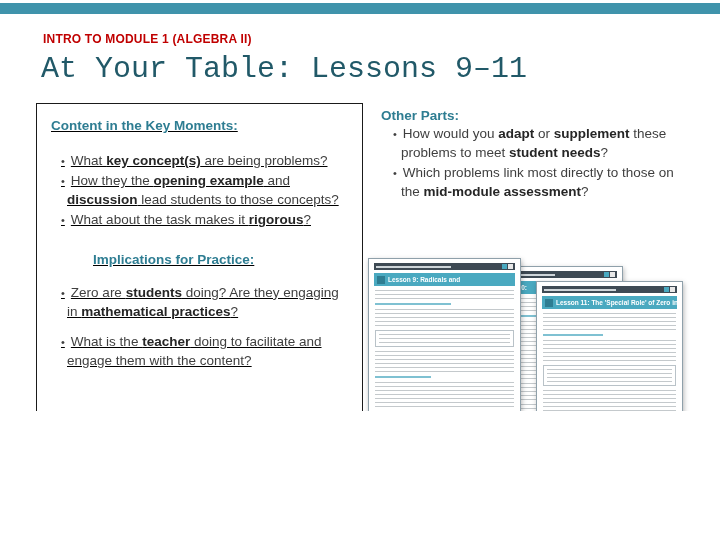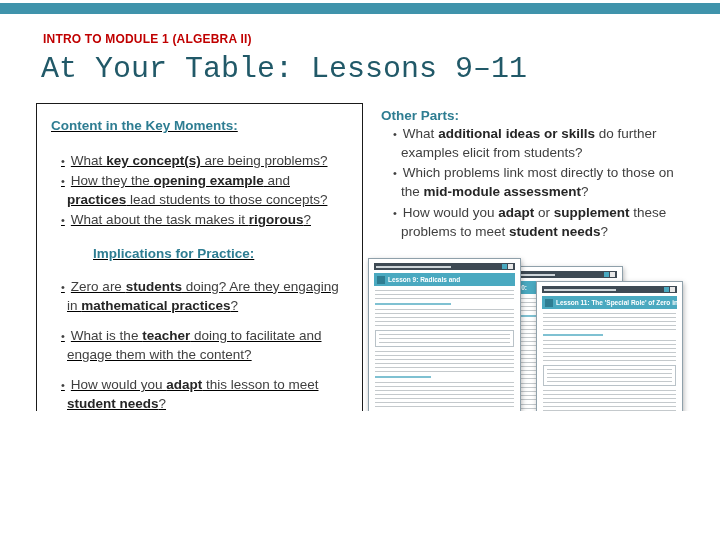--- a/index.html
+++ b/index.html
@@ -22,21 +22,21 @@
     font-size:30px; color:var(--title,#215968);font-family:Liberation Mono, monospace;
   }
   .left-box {
     position:absolute; left:36px; top:103px; width:327px; height:362px;
     border:1.5px solid #1a1a1a; background:#fff; padding:14px 14px;text-decoration:underline;
   }
   .section-heading {
     font-size:13.5px; font-weight:bold; color:var(--heading-teal,#2e7d92);
   }
   .sh1 { margin-bottom:18px; }
-  .sh2 { margin-top:16px; margin-bottom:16px;padding-left:42px; }
+  .sh2 { margin-top:22px; margin-bottom:16px;padding-left:42px; }
   .bullets { font-size:13.5px; color:var(--body-text,#3f3f3f); line-height:1.42; }
   .left-box .bullet { padding-left:16px; text-indent:-6px; }
   .s1 .bullet { margin-bottom:1px; }
   .s2 .bullet { margin-bottom:11px; }
   .s2 .bullet:last-child { margin-bottom:0; }
   .bullet .marker { margin-right:6px; font-size:11px; }
   .b { font-weight:bold; color:#262626; }
 
   .other { position:absolute; left:381px; top:108px; width:296px; }
   .other .section-heading { margin-bottom:1px; }
@@ -100,37 +100,35 @@
 
 <div class="slide">
   <div class="topbar"></div>
   <div class="kicker">INTRO TO MODULE 1 (ALGEBRA II)</div>
   <div class="title">At Your Table: Lessons 9–11</div>
 
   <div class="left-box">
     <div class="section-heading sh1">Content in the Key Moments:</div>
     <div class="bullets s1">
         <div class="bullet"><span class="marker">•</span><span>What </span><span class="b">key concept(s)</span><span> are being problems?</span></div>
-        <div class="bullet"><span class="marker">•</span><span>How they the </span><span class="b">opening example</span><span> and </span><span class="b">practices</span><span> lead students to those concepts?</span></div>
+        <div class="bullet"><span class="marker">•</span><span>How they the </span><span class="b">opening example</span><span> and </span><span class="b">discussion</span><span> lead students to those concepts?</span></div>
         <div class="bullet"><span class="marker">•</span><span>What about the task makes it </span><span class="b">rigorous</span><span>?</span></div>
       </div>
     <div class="section-heading sh2">Implications for Practice:</div>
     <div class="bullets s2">
         <div class="bullet"><span class="marker">•</span><span>Zero are </span><span class="b">students</span><span> doing? Are they engaging in </span><span class="b">mathematical practices</span><span>?</span></div>
         <div class="bullet"><span class="marker">•</span><span>What is the </span><span class="b">teacher</span><span> doing to facilitate and engage them with the content?</span></div>
-        <div class="bullet"><span class="marker">•</span><span>How would you </span><span class="b">adapt</span><span> this lesson to meet </span><span class="b">student needs</span><span>?</span></div>
       </div>
   </div>
 
   <div class="other">
     <div class="section-heading">Other Parts:</div>
     <div class="bullets s3">
-        <div class="bullet"><span class="marker">•</span><span>What </span><span class="b">additional ideas or skills</span><span> do further examples elicit from students?</span></div>
+        <div class="bullet"><span class="marker">•</span><span>How would you </span><span class="b">adapt</span><span> or </span><span class="b">supplement</span><span> these problems to meet </span><span class="b">student needs</span><span>?</span></div>
         <div class="bullet"><span class="marker">•</span><span>Which problems link most directly to those on the </span><span class="b">mid-module assessment</span><span>?</span></div>
-        <div class="bullet"><span class="marker">•</span><span>How would you </span><span class="b">adapt</span><span> or </span><span class="b">supplement</span><span> these problems to meet </span><span class="b">student needs</span><span>?</span></div>
       </div>
   </div>
 
   <div class="doc doc-a">
     <div class="doc-topbar">
       <div class="topbar-text"></div>
       <div class="sq sq-teal"></div>
       <div class="sq sq-light"></div>
     </div>
     <div class="doc-titlebar">

